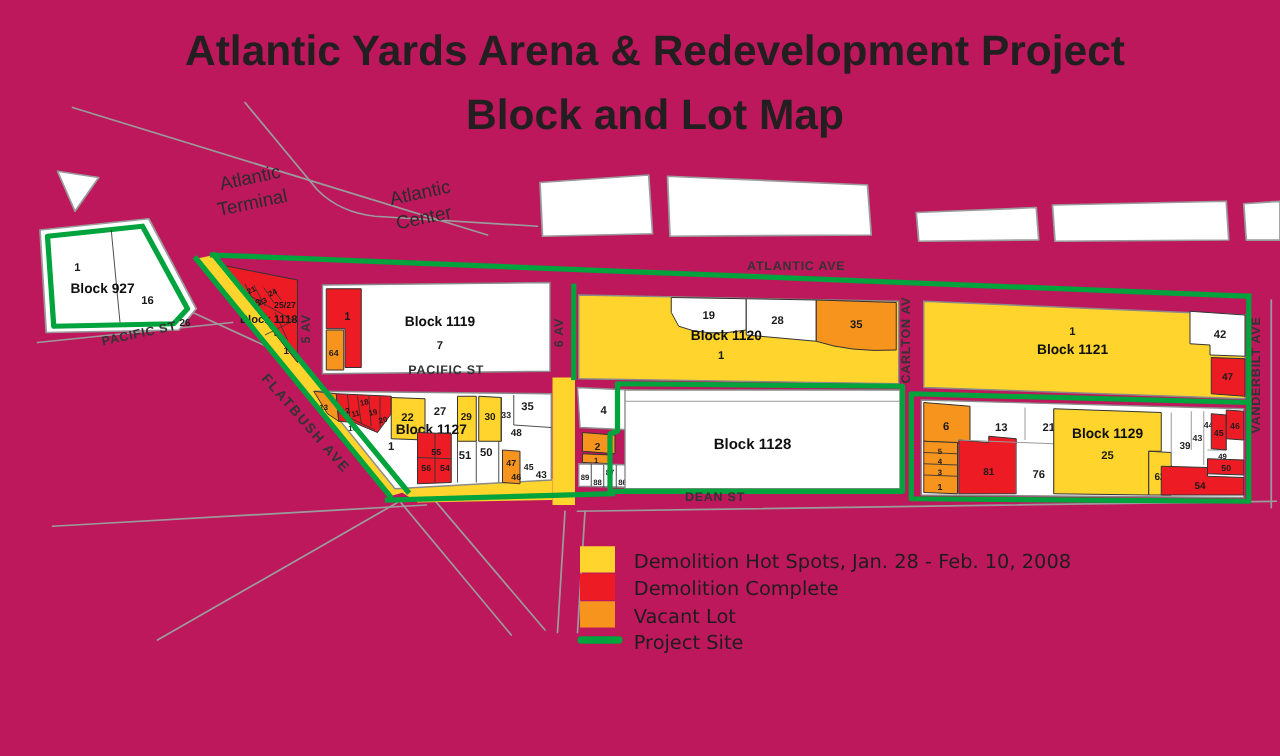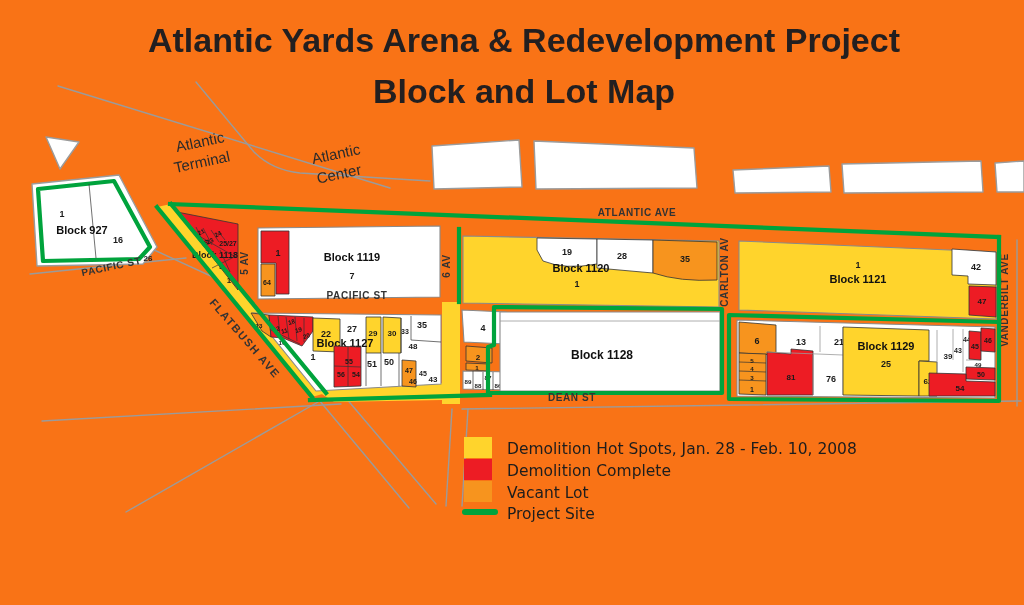--- a/index.html
+++ b/index.html
@@ -1,16 +1,16 @@
 <!DOCTYPE html>
 <html><head>
 <meta charset="utf-8">
 <style>
   html,body{margin:0;padding:0;background:#fff;}
-  #stage{position:relative;width:1024px;height:605px;background:#f97316;overflow:hidden;}
+  #stage{position:relative;width:1024px;height:605px;background:#be185d;overflow:hidden;}
   svg{display:block;}
   text{font-family:"Liberation Sans",sans-serif;fill:#1a1a1a;text-anchor:middle;}
   .t-title{font-size:34px;font-weight:600;fill:#231F20;}
   .t-area{font-size:15px;fill:#2b2b2b;}
   .t-street{font-size:10px;font-weight:bold;fill:#333;letter-spacing:.6px;}
   .t-block{font-size:11px;font-weight:bold;fill:#101010;}
   .t-block-lg{font-size:12px;font-weight:bold;fill:#101010;}
   .t-lot{font-size:9px;font-weight:bold;}
   .t-lot8{font-size:8px;font-weight:bold;}
   .t-lot7{font-size:7px;font-weight:bold;}

